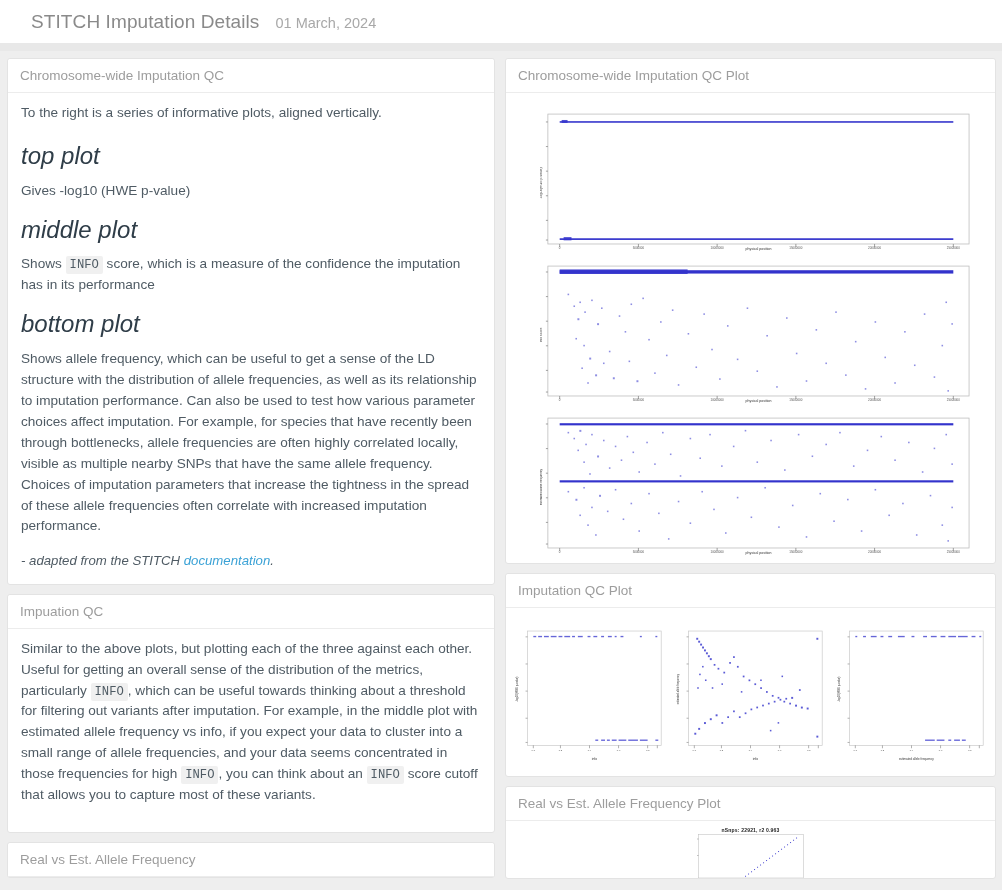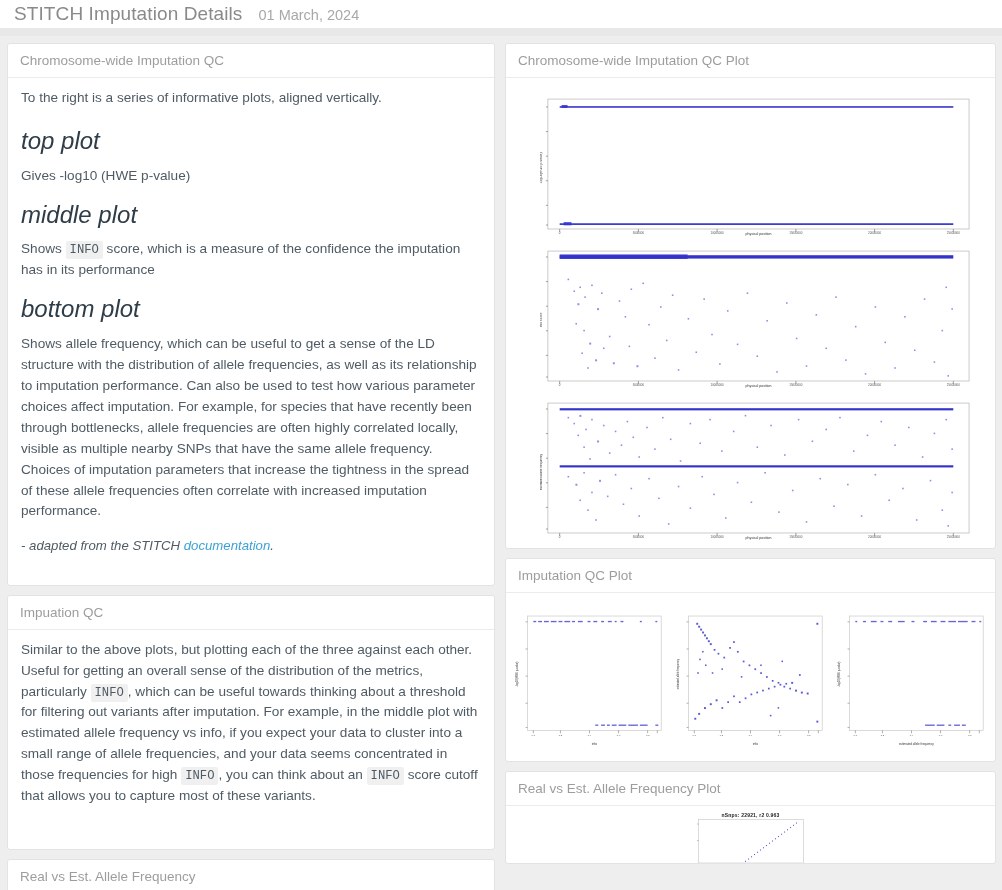--- a/index.html
+++ b/index.html
@@ -7,24 +7,24 @@
     margin: 0; padding: 0;
     width: 1002px; height: 890px;
     background: #eeeeee;
     font-family: "Liberation Sans", sans-serif;
     overflow: hidden;
   }
 
   
   #page-header {
     background: #ffffff;
-    height: 28px;
+    height: 43px;
     display: flex;
     align-items: center;
-    padding-left: 14px;
+    padding-left: 31px;
   }
   #page-title {
     font-size: 19px;
     color: #8a8a8a;
     font-weight: 400;
     letter-spacing: .1px;
   }
   #page-date {
     font-size: 14.5px;
     color: #a8a8a8;
@@ -51,21 +51,21 @@
   }
   .card-header {
     padding: 9px 12px 9px 12px;
     border-bottom: 1px solid #ececec;
     font-size: 13.5px;
     color: #9d9d9d;
     font-weight: 400;
     background: #fff;
     border-radius: 3px 3px 0 0;
   }
-  .card-body { padding: 10px 13px 28px 13px; }
+  .card-body { padding: 10px 13px 12px 13px; }
 
   
   .prose p {
     margin: 0 0 14px 0;
     font-size: 13.6px;
     line-height: 1.54;
     color: #4f5b64;
   }
   .prose p.lead { margin-bottom: 18px; }
   .prose h2 {

